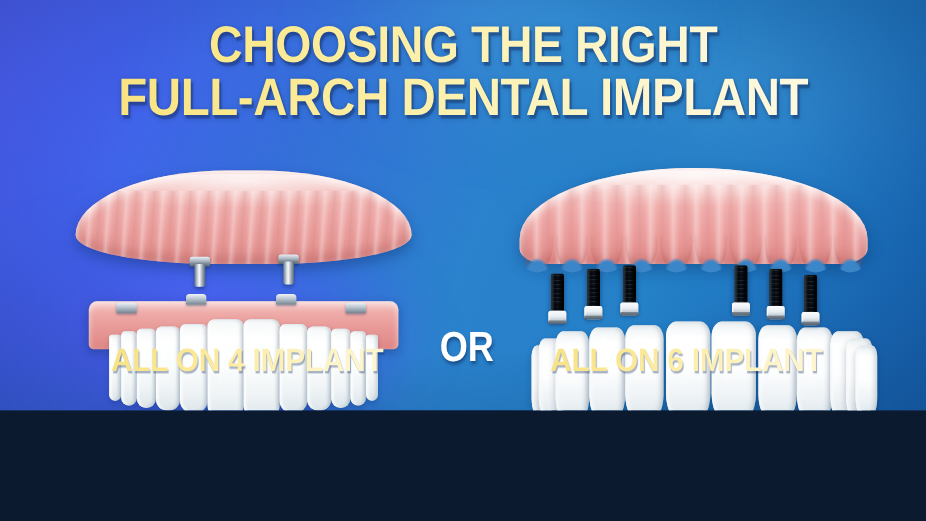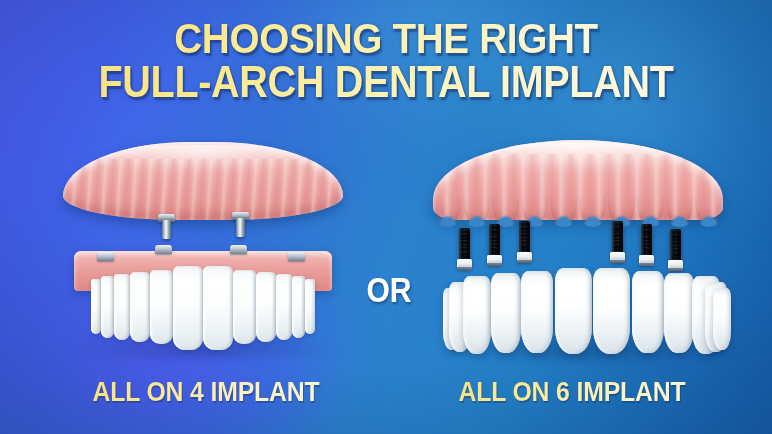--- a/index.html
+++ b/index.html
@@ -3,21 +3,21 @@
 <meta charset="utf-8">
 <style>
   html, body {
     margin: 0;
     padding: 0;
     background: #0b1a2e;
   }
   #stage {
     position: relative;
     width: 772px;
-    height: 434px;
+    height: 342px;
     overflow: hidden;
     font-family: "Liberation Sans", sans-serif;
     background: #2f6fd0;
   }
 
   
   .bg-base {
     position: absolute;
     inset: 0;
     background:

